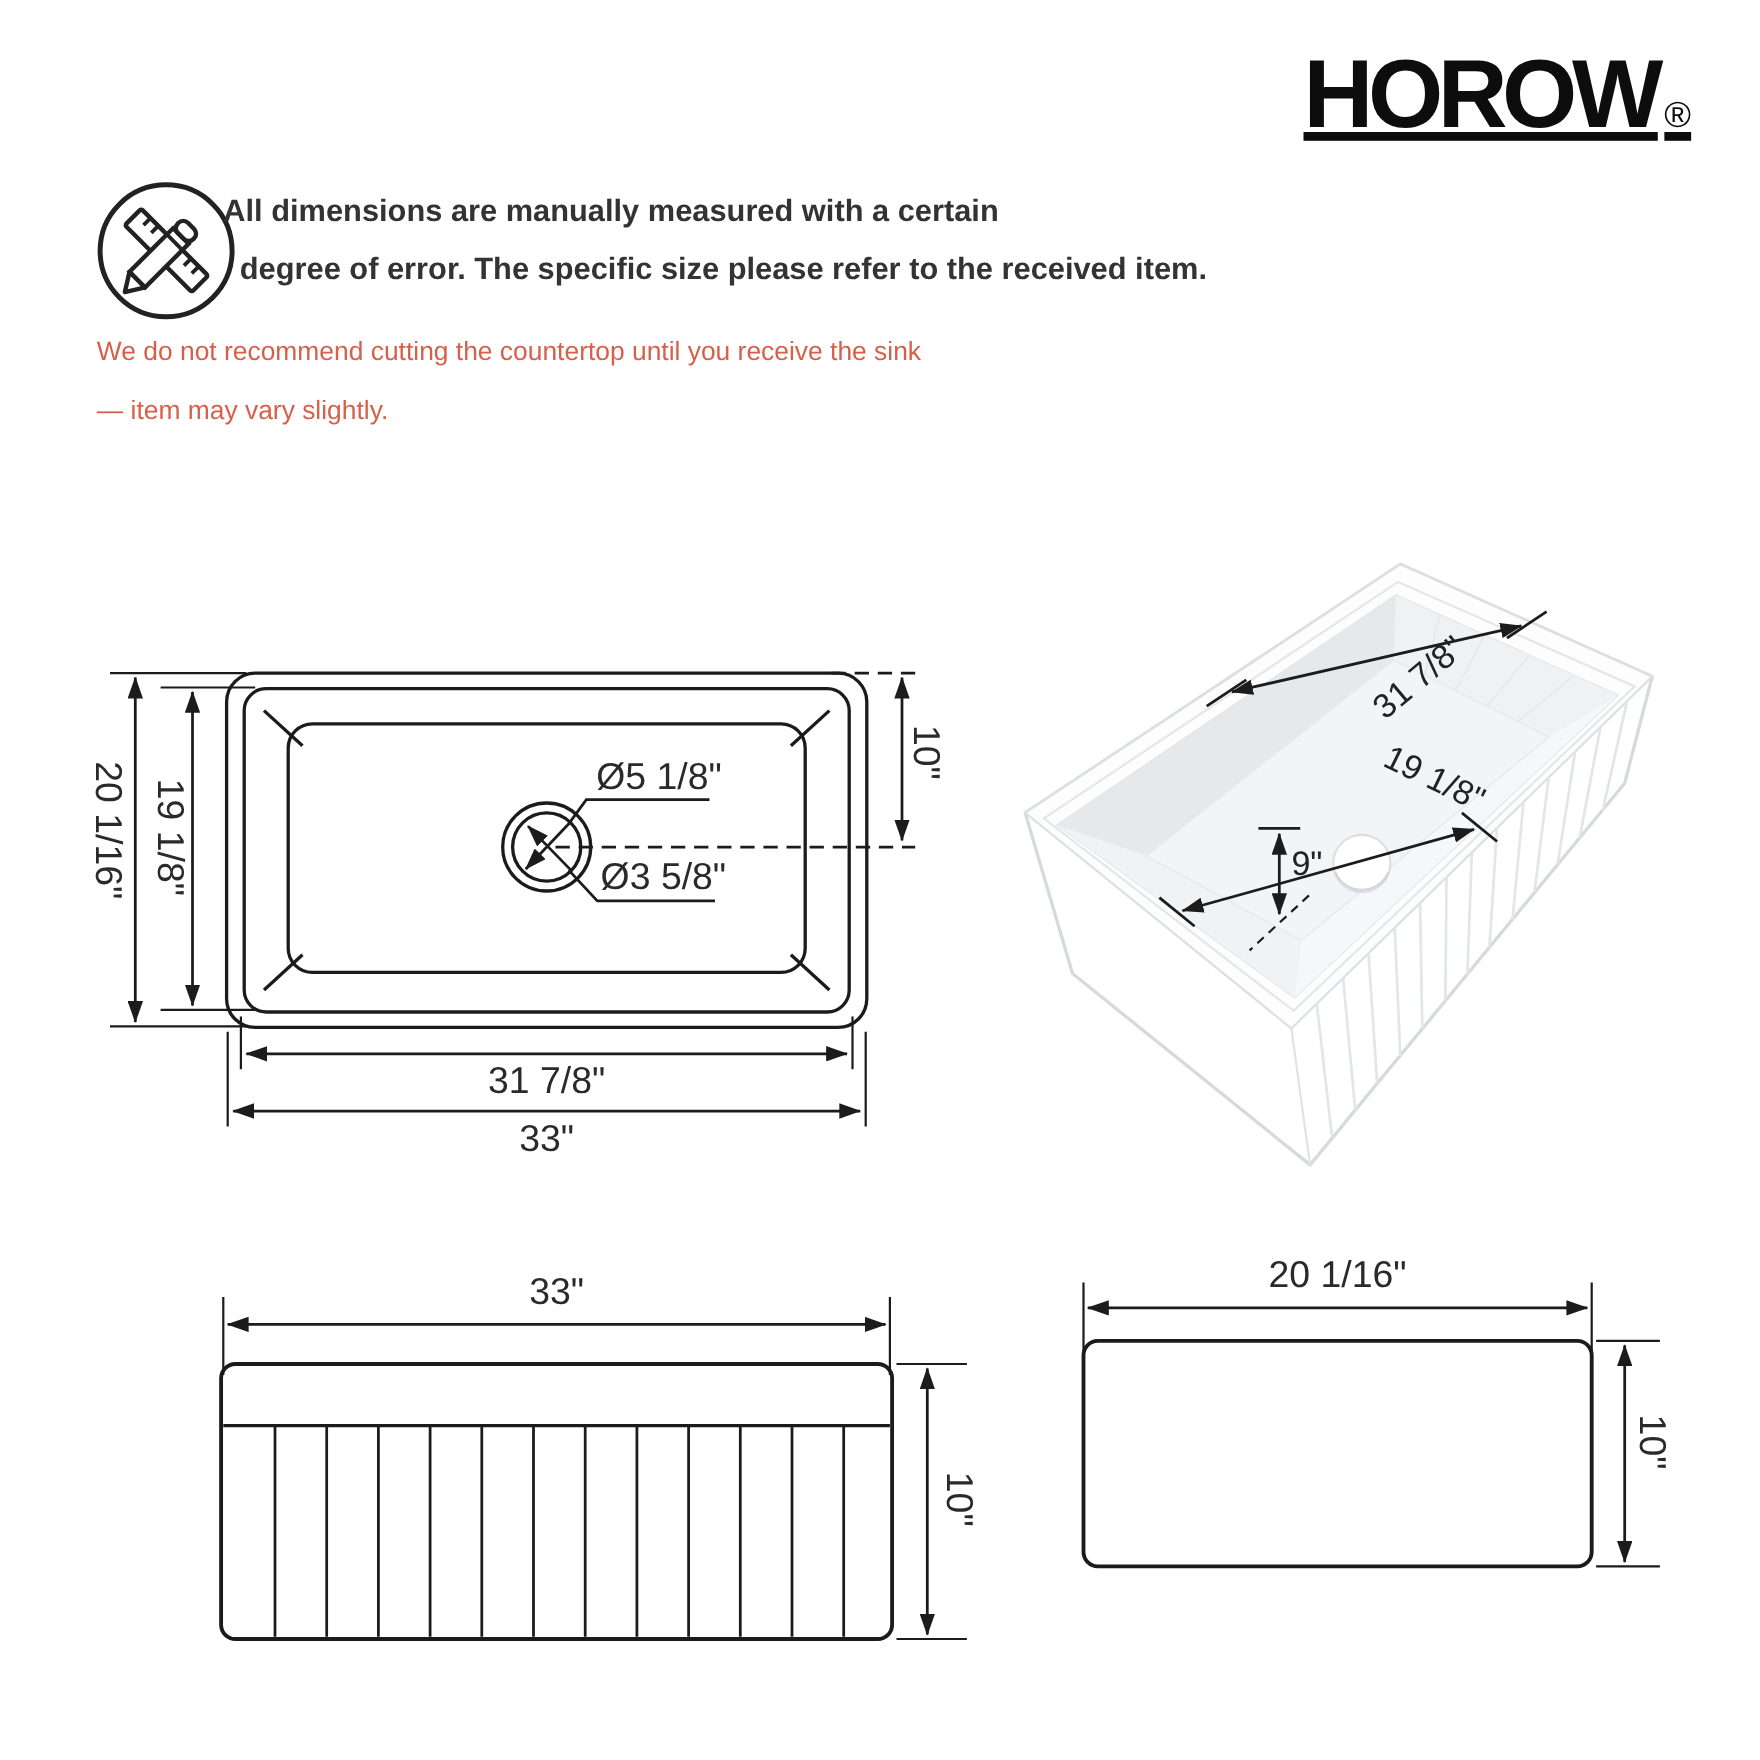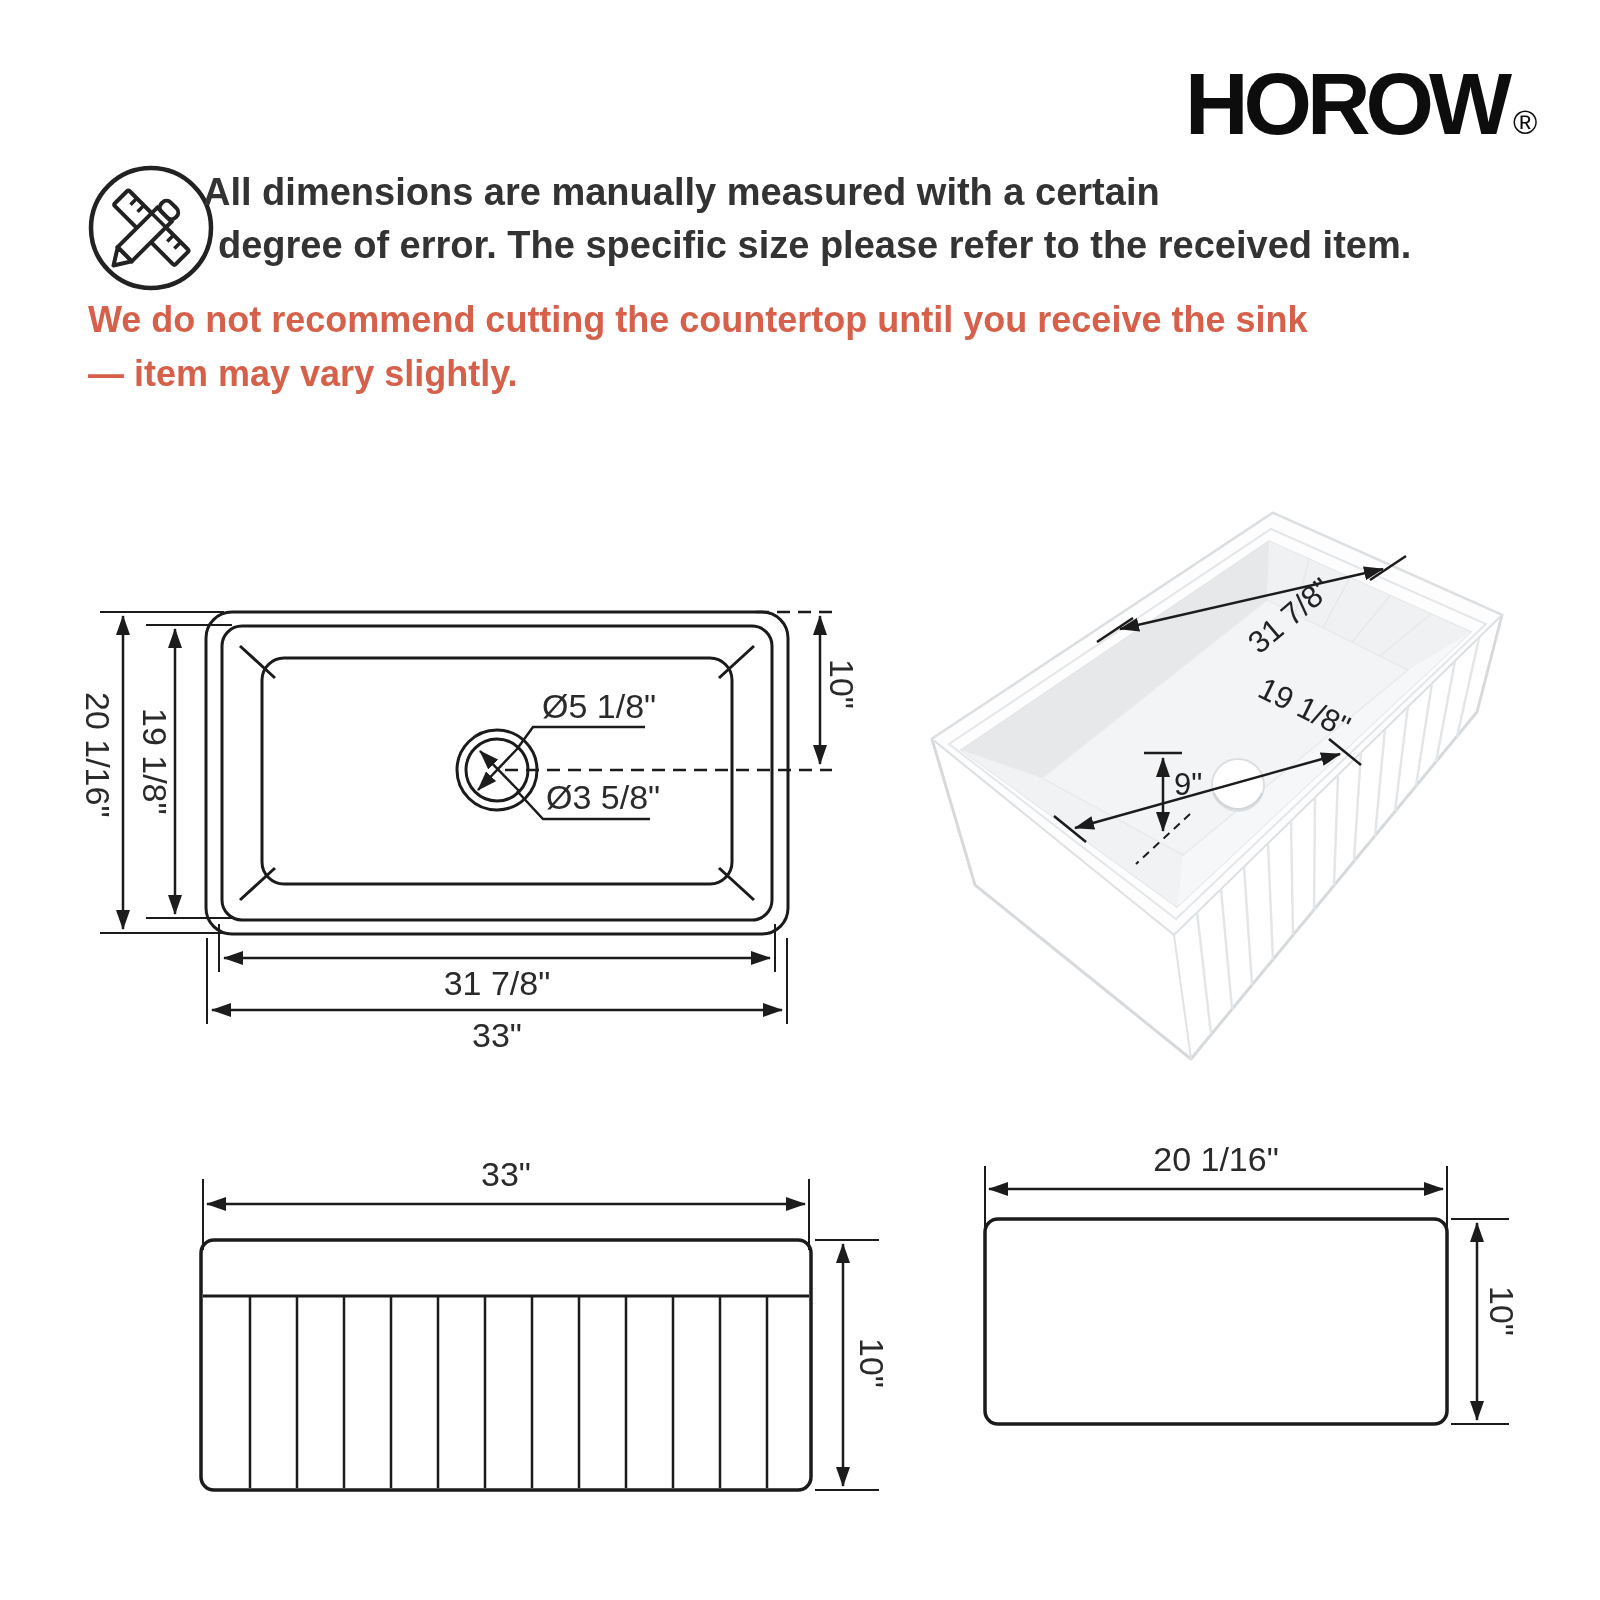--- a/index.html
+++ b/index.html
@@ -7,28 +7,28 @@
     width:1600px;height:1600px;position:relative;background:#ffffff;
     font-family:"Liberation Sans",sans-serif;color:#222;overflow:hidden;
   }
   .abs{position:absolute;}
   .dim{font-size:34px;font-weight:400;color:#2a2a2a;white-space:nowrap;line-height:38px;}
   .dim3d{font-size:31px;font-weight:400;color:#222;white-space:nowrap;line-height:34px;}
   .rot{transform:rotate(90deg);transform-origin:left top;}
   .ctr{text-align:center;}
   .logo{font-size:88px;font-weight:700;letter-spacing:-5px;color:#0d0d0d;line-height:88px;}
   .logo .reg{font-size:33px;font-weight:400;letter-spacing:0;margin-left:6px;}
-  .note{font-size:38px;font-weight:700;color:#333;line-height:52px;white-space:nowrap;}
-  .warn{font-size:36px;font-weight:700;line-height:54px;white-space:nowrap;}
+  .note{font-size:28px;font-weight:700;color:#333;line-height:52px;white-space:nowrap;}
+  .warn{font-size:24px;font-weight:400;line-height:54px;white-space:nowrap;}
   svg{position:absolute;overflow:visible;}
 </style>
 </head>
 <body>
 
-<div class="abs logo" style="left:1185px;top:60px;"><span>HOROW</span><span class="reg">®</span></div>
+<div class="abs logo" style="left:1185px;top:41px;text-decoration:underline;"><span>HOROW</span><span class="reg">®</span></div>
 
 <svg class="abs" style="left:84px;top:161px;" width="136" height="136" viewBox="0 0 136 136">
   <circle cx="67" cy="67" r="60" fill="none" stroke="#222" stroke-width="4.5"></circle>
   <g transform="rotate(45 67 67)">
     <rect x="24" y="56" width="86" height="21" rx="2" fill="#fff" stroke="#222" stroke-width="4"></rect>
     <path d="M36 56 V65 M46 56 V65 M88 56 V65 M98 56 V65" stroke="#222" stroke-width="3.5" fill="none"></path>
   </g>
   <g transform="rotate(-45 67 67)">
     <path d="M30 57 L14 67 L30 77 Z" fill="#fff" stroke="#222" stroke-width="4" stroke-linejoin="round"></path>
     <rect x="30" y="57" width="56" height="20" fill="#fff" stroke="#222" stroke-width="4"></rect>

